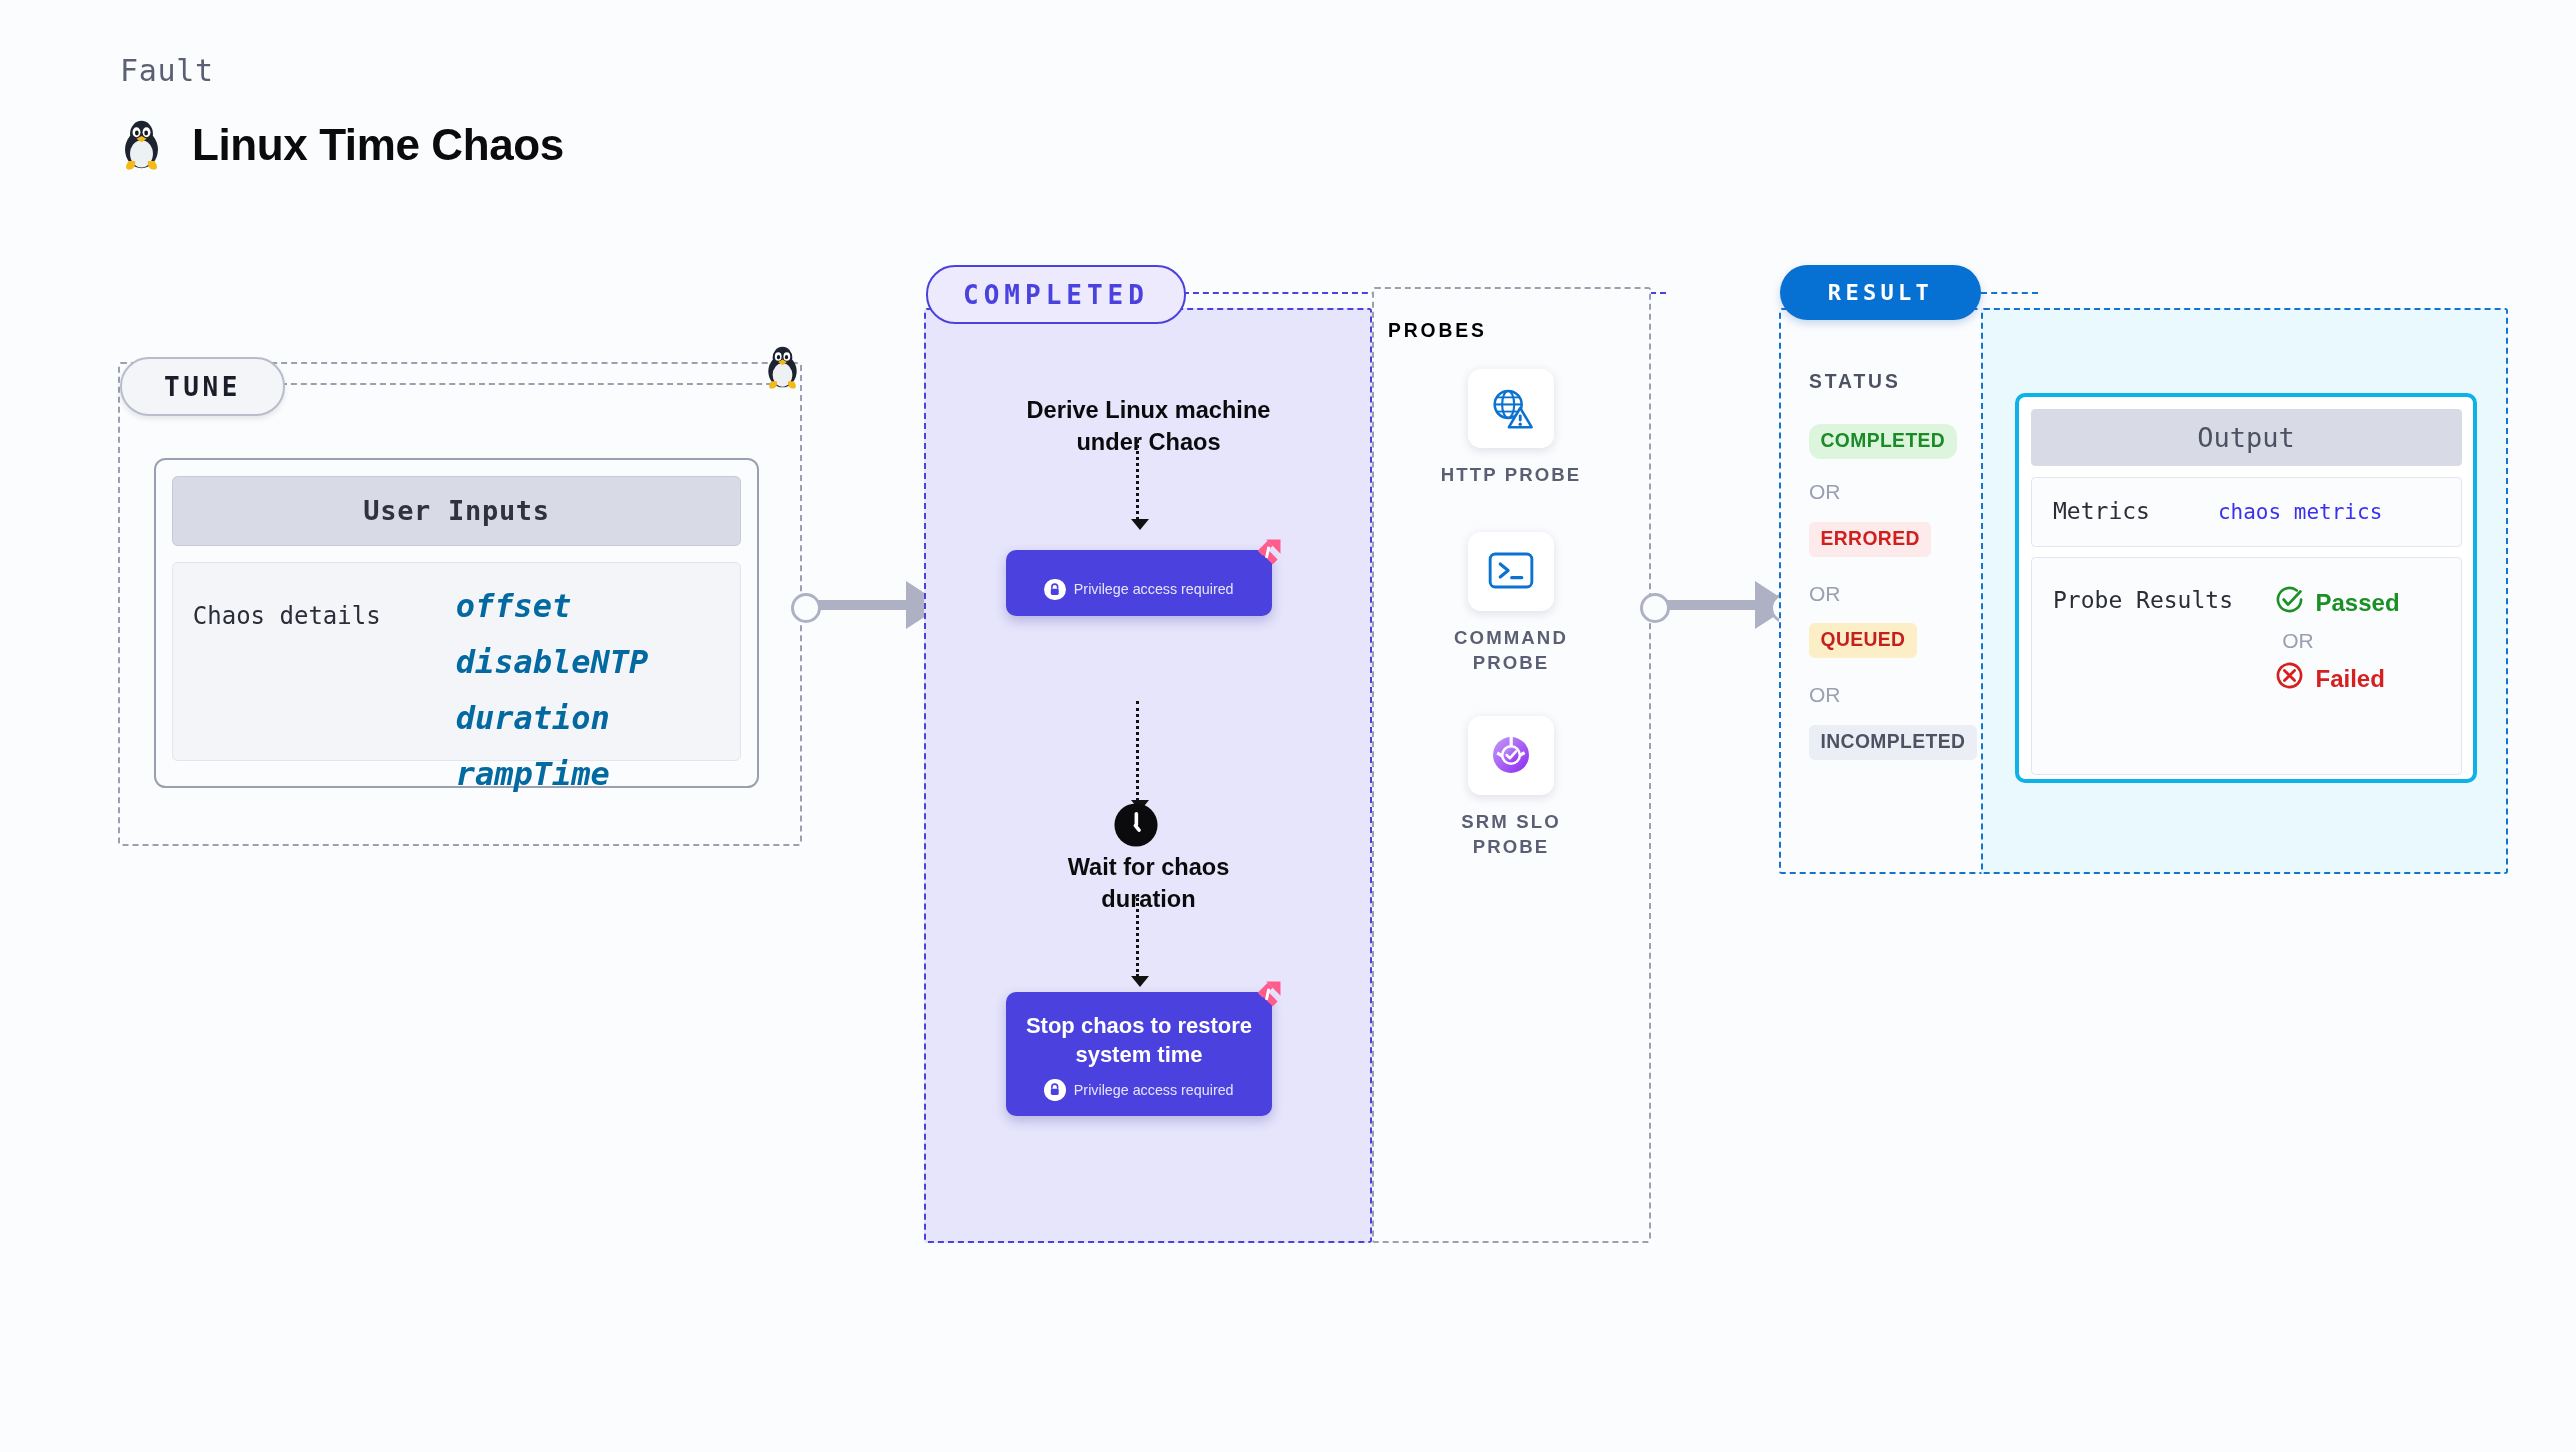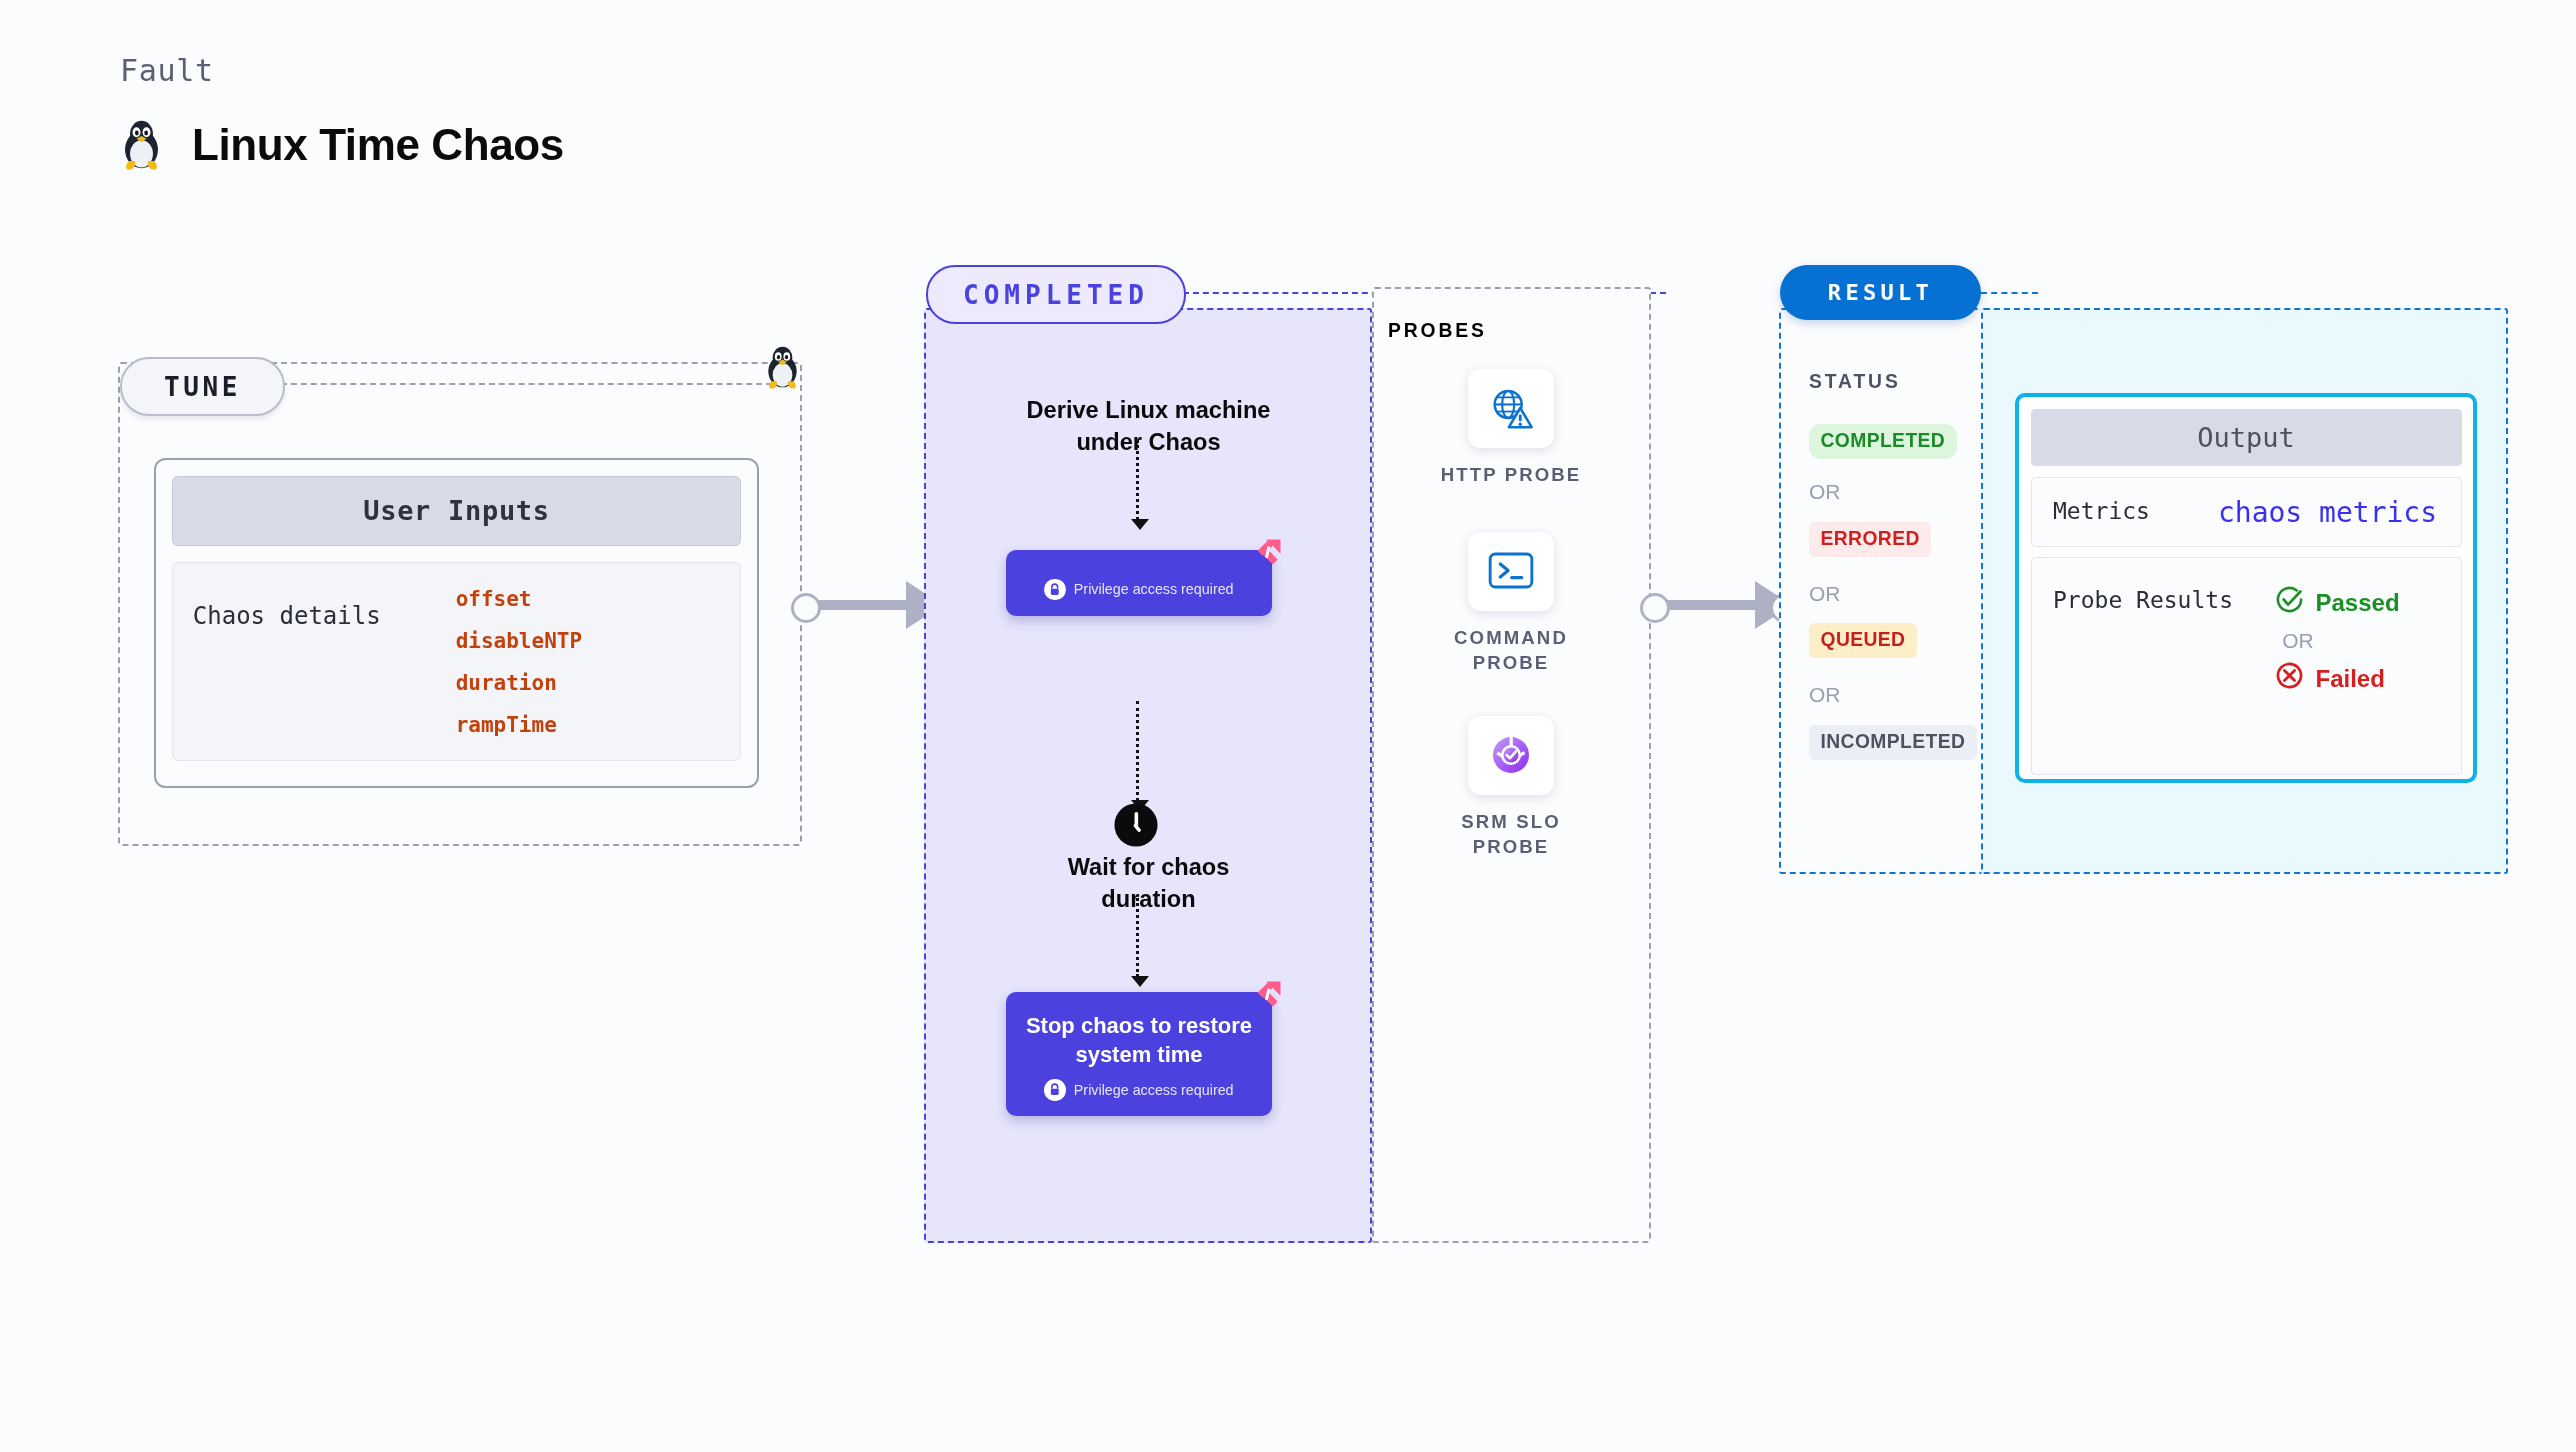--- a/index.html
+++ b/index.html
@@ -59,21 +59,21 @@
   }
   #user-inputs-body{
     margin:15.8px;height:199px;background:#f4f5f9;border:1.4px solid #e2e4ee;border-radius:5.7px;
     display:flex;padding:24px 0 0 20px;box-sizing:border-box;
   }
   .ui-label{
     font-family:"DejaVu Sans Mono",monospace;font-size:24px;color:#2b2d37;white-space:nowrap;padding-top:15.8px;
   }
   .ui-values{margin-left:75px;display:flex;flex-direction:column;gap:18px;}
   .ui-values div{
-    font-family:"DejaVu Sans Mono",monospace;font-size:21px;color:#c2410c;font-weight:bold;
+    font-family:"DejaVu Sans Mono",monospace;font-size:32px;color:#0369a1;font-weight:bold;font-style:italic;
   }
 
   
   #execution-region{left:899px;top:308px;width:448px;height:935px;border-color:#4a41de;background:#e6e5fb;}
   #execution-badge{
     left:901px;top:265px;width:256px;height:55px;
     border:2.9px solid #4a41de;border-radius:29px;background:#eceafc;
     display:flex;align-items:center;justify-content:center;
   }
   #execution-badge span{
@@ -177,21 +177,21 @@
   #output-header span{font-family:"DejaVu Sans Mono",monospace;font-size:27px;color:#4d5263;}
   #metrics-row{
     margin:0 11.5px;height:70px;background:#fbfcfe;border:1.4px solid #e2e4ee;border-radius:4.3px;
     display:flex;align-items:center;padding-left:21.5px;box-sizing:border-box;
   }
   #probe-results-row{
     margin:10px 11.5px 0 11.5px;height:218px;background:#fbfcfe;border:1.4px solid #e2e4ee;border-radius:4.3px;
     display:flex;padding:27px 0 0 21.5px;box-sizing:border-box;
   }
   .mono-key{font-family:"DejaVu Sans Mono",monospace;font-size:23px;color:#2b2d37;line-height:1.35;}
-  .mono-val{font-family:"DejaVu Sans Mono",monospace;font-size:28px;color:#3b30ef;margin-left:68px;}
+  .mono-val{font-family:"DejaVu Sans Mono",monospace;font-size:21px;color:#3b30ef;margin-left:68px;}
   .pr-values{margin-left:42px;display:flex;flex-direction:column;gap:8.6px;}
   .pr-line{display:flex;align-items:center;gap:11.5px;font-size:24px;font-weight:bold;}
   .pr-pass{color:#1b9025;}
   .pr-fail{color:#d61f1f;}
   .pr-or{font-size:21px;color:#9aa0b0;font-weight:normal;padding-left:7.2px;}
 
   
   .conn{position:absolute;height:0;}
   .conn-line{position:absolute;height:10px;background:#aeb1c4;top:-5px;}
   .conn-dot{

